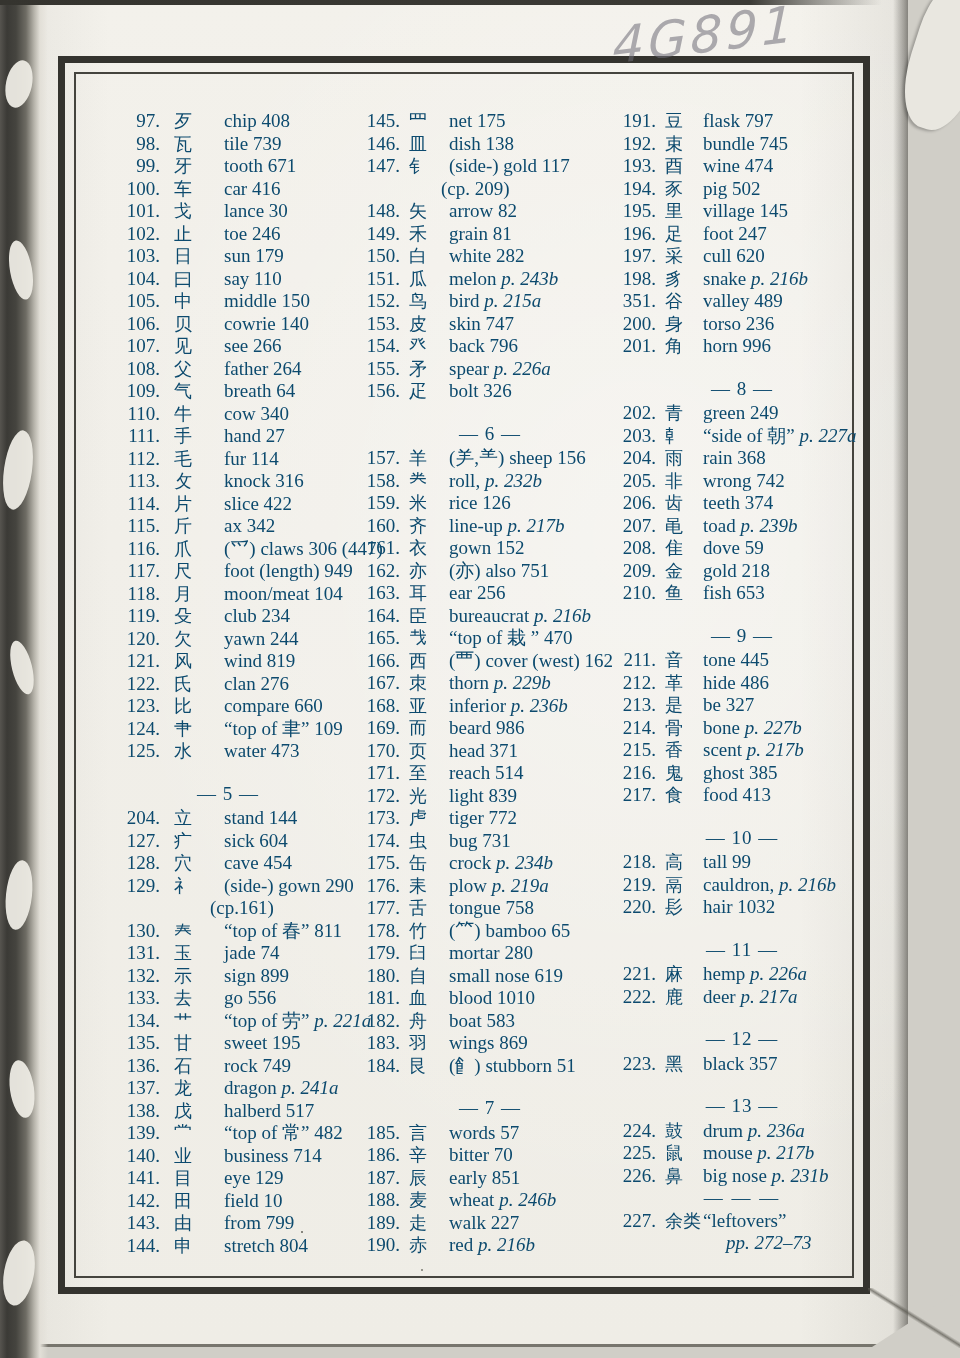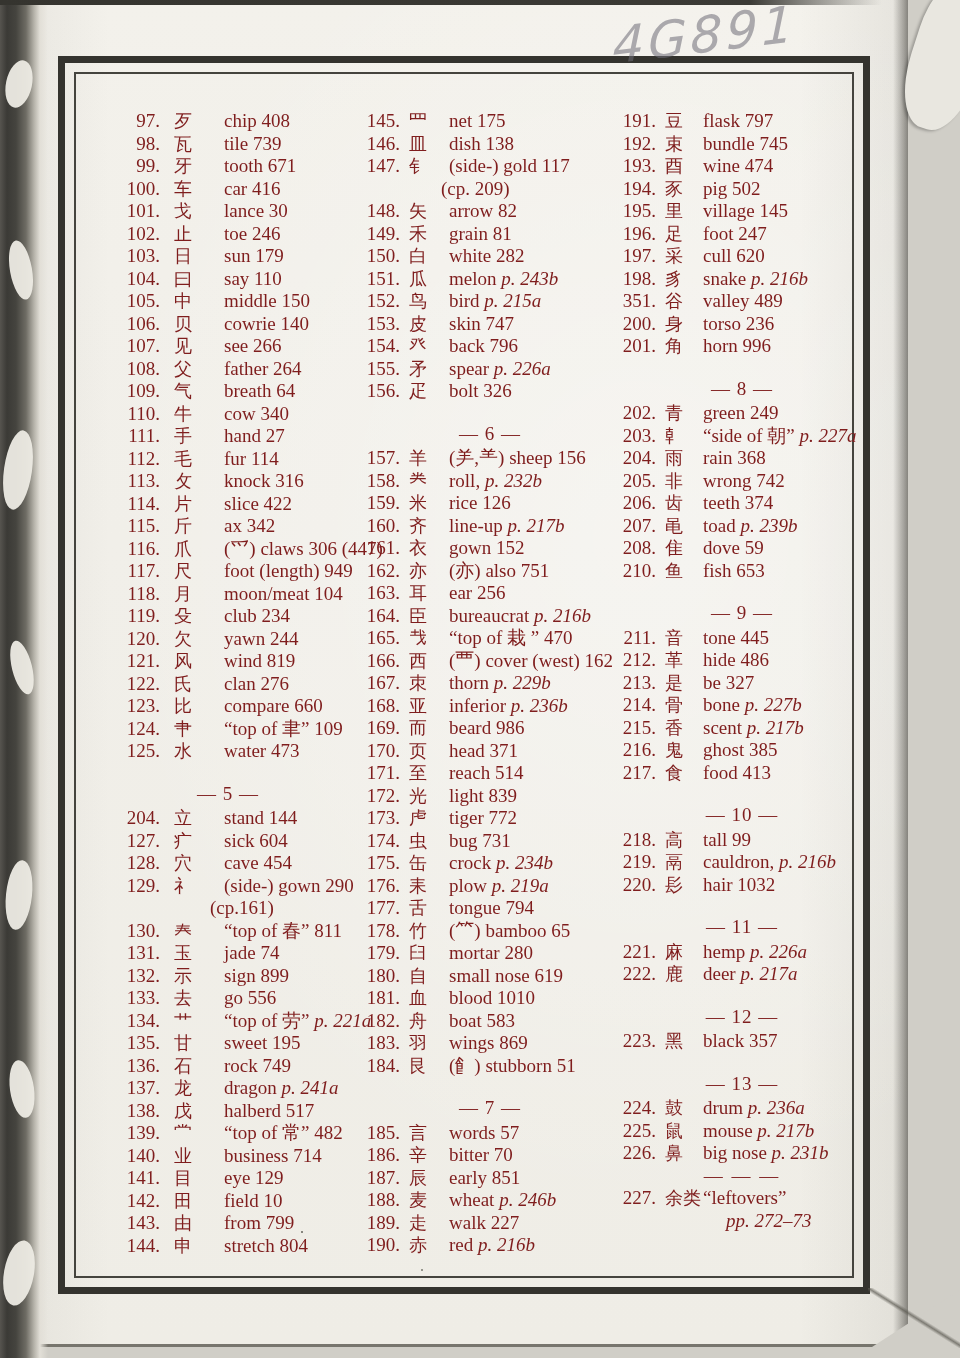--- a/index.html
+++ b/index.html
@@ -33,21 +33,21 @@
   
   .frame{position:absolute;left:58px;top:56px;width:812px;height:1238px;
          border:7px solid #34332e;box-sizing:border-box;}
   .frame-inner{position:absolute;left:9px;top:9px;right:9px;bottom:9px;
          border:2px solid #45443e;}
   
   .handwriting{position:absolute;left:612px;top:6px;font-family:"DejaVu Sans",sans-serif;
          font-style:italic;font-size:50px;color:rgba(110,108,118,0.55);
          transform:rotate(-7deg) skewX(-8deg);letter-spacing:4px;font-weight:300;}
   
-  .col{position:absolute;top:110px;color:#7f1d1d;font-size:19px;line-height:22.5px;}
+  .col{position:absolute;top:110px;color:#0c4a6e;font-size:19px;line-height:22.5px;}
   .col1{left:97px;width:262px;}
   .col2{left:362px;width:256px;}
   .col3{left:618px;width:248px;}
   .line{display:flex;white-space:nowrap;}
   .num{flex:none;text-align:right;}
   .col1 .num{width:63px;} .col2 .num{width:38px;} .col3 .num{width:38px;}
   .ch{flex:none;font-family:"DejaVu Sans","Liberation Serif",serif;font-size:18px;}
   .col1 .ch{margin-left:14px;width:36px;} .col2 .ch{margin-left:9px;width:32px;} .col3 .ch{margin-left:9px;width:30px;}
   .gloss{margin-left:8px;}
   .col1 .gloss{margin-left:14px;text-align:center;}
@@ -485,21 +485,21 @@
         <span class="gloss">crock <i>p. 234b</i></span>
       </div>
       <div class="line">
         <span class="num">176.</span>
         <span class="ch">耒</span>
         <span class="gloss">plow <i>p. 219a</i></span>
       </div>
       <div class="line">
         <span class="num">177.</span>
         <span class="ch">舌</span>
-        <span class="gloss">tongue 794</span>
+        <span class="gloss">tongue 758</span>
       </div>
       <div class="line">
         <span class="num">178.</span>
         <span class="ch">竹</span>
         <span class="gloss">(⺮) bamboo 65</span>
       </div>
       <div class="line">
         <span class="num">179.</span>
         <span class="ch">臼</span>
         <span class="gloss">mortar 280</span>
@@ -645,20 +645,25 @@
       </div>
       <div class="line">
         <span class="num">207.</span>
         <span class="ch">黾</span>
         <span class="gloss">toad <i>p. 239b</i></span>
       </div>
       <div class="line">
         <span class="num">208.</span>
         <span class="ch">隹</span>
         <span class="gloss">dove 59</span>
+      </div>
+      <div class="line">
+        <span class="num">209.</span>
+        <span class="ch">金</span>
+        <span class="gloss">gold 218</span>
       </div>
       <div class="line">
         <span class="num">210.</span>
         <span class="ch">鱼</span>
         <span class="gloss">fish 653</span>
       </div>
       <div class="sec">— 9 —</div>
       <div class="line">
         <span class="num">211.</span>
         <span class="ch">音</span>

